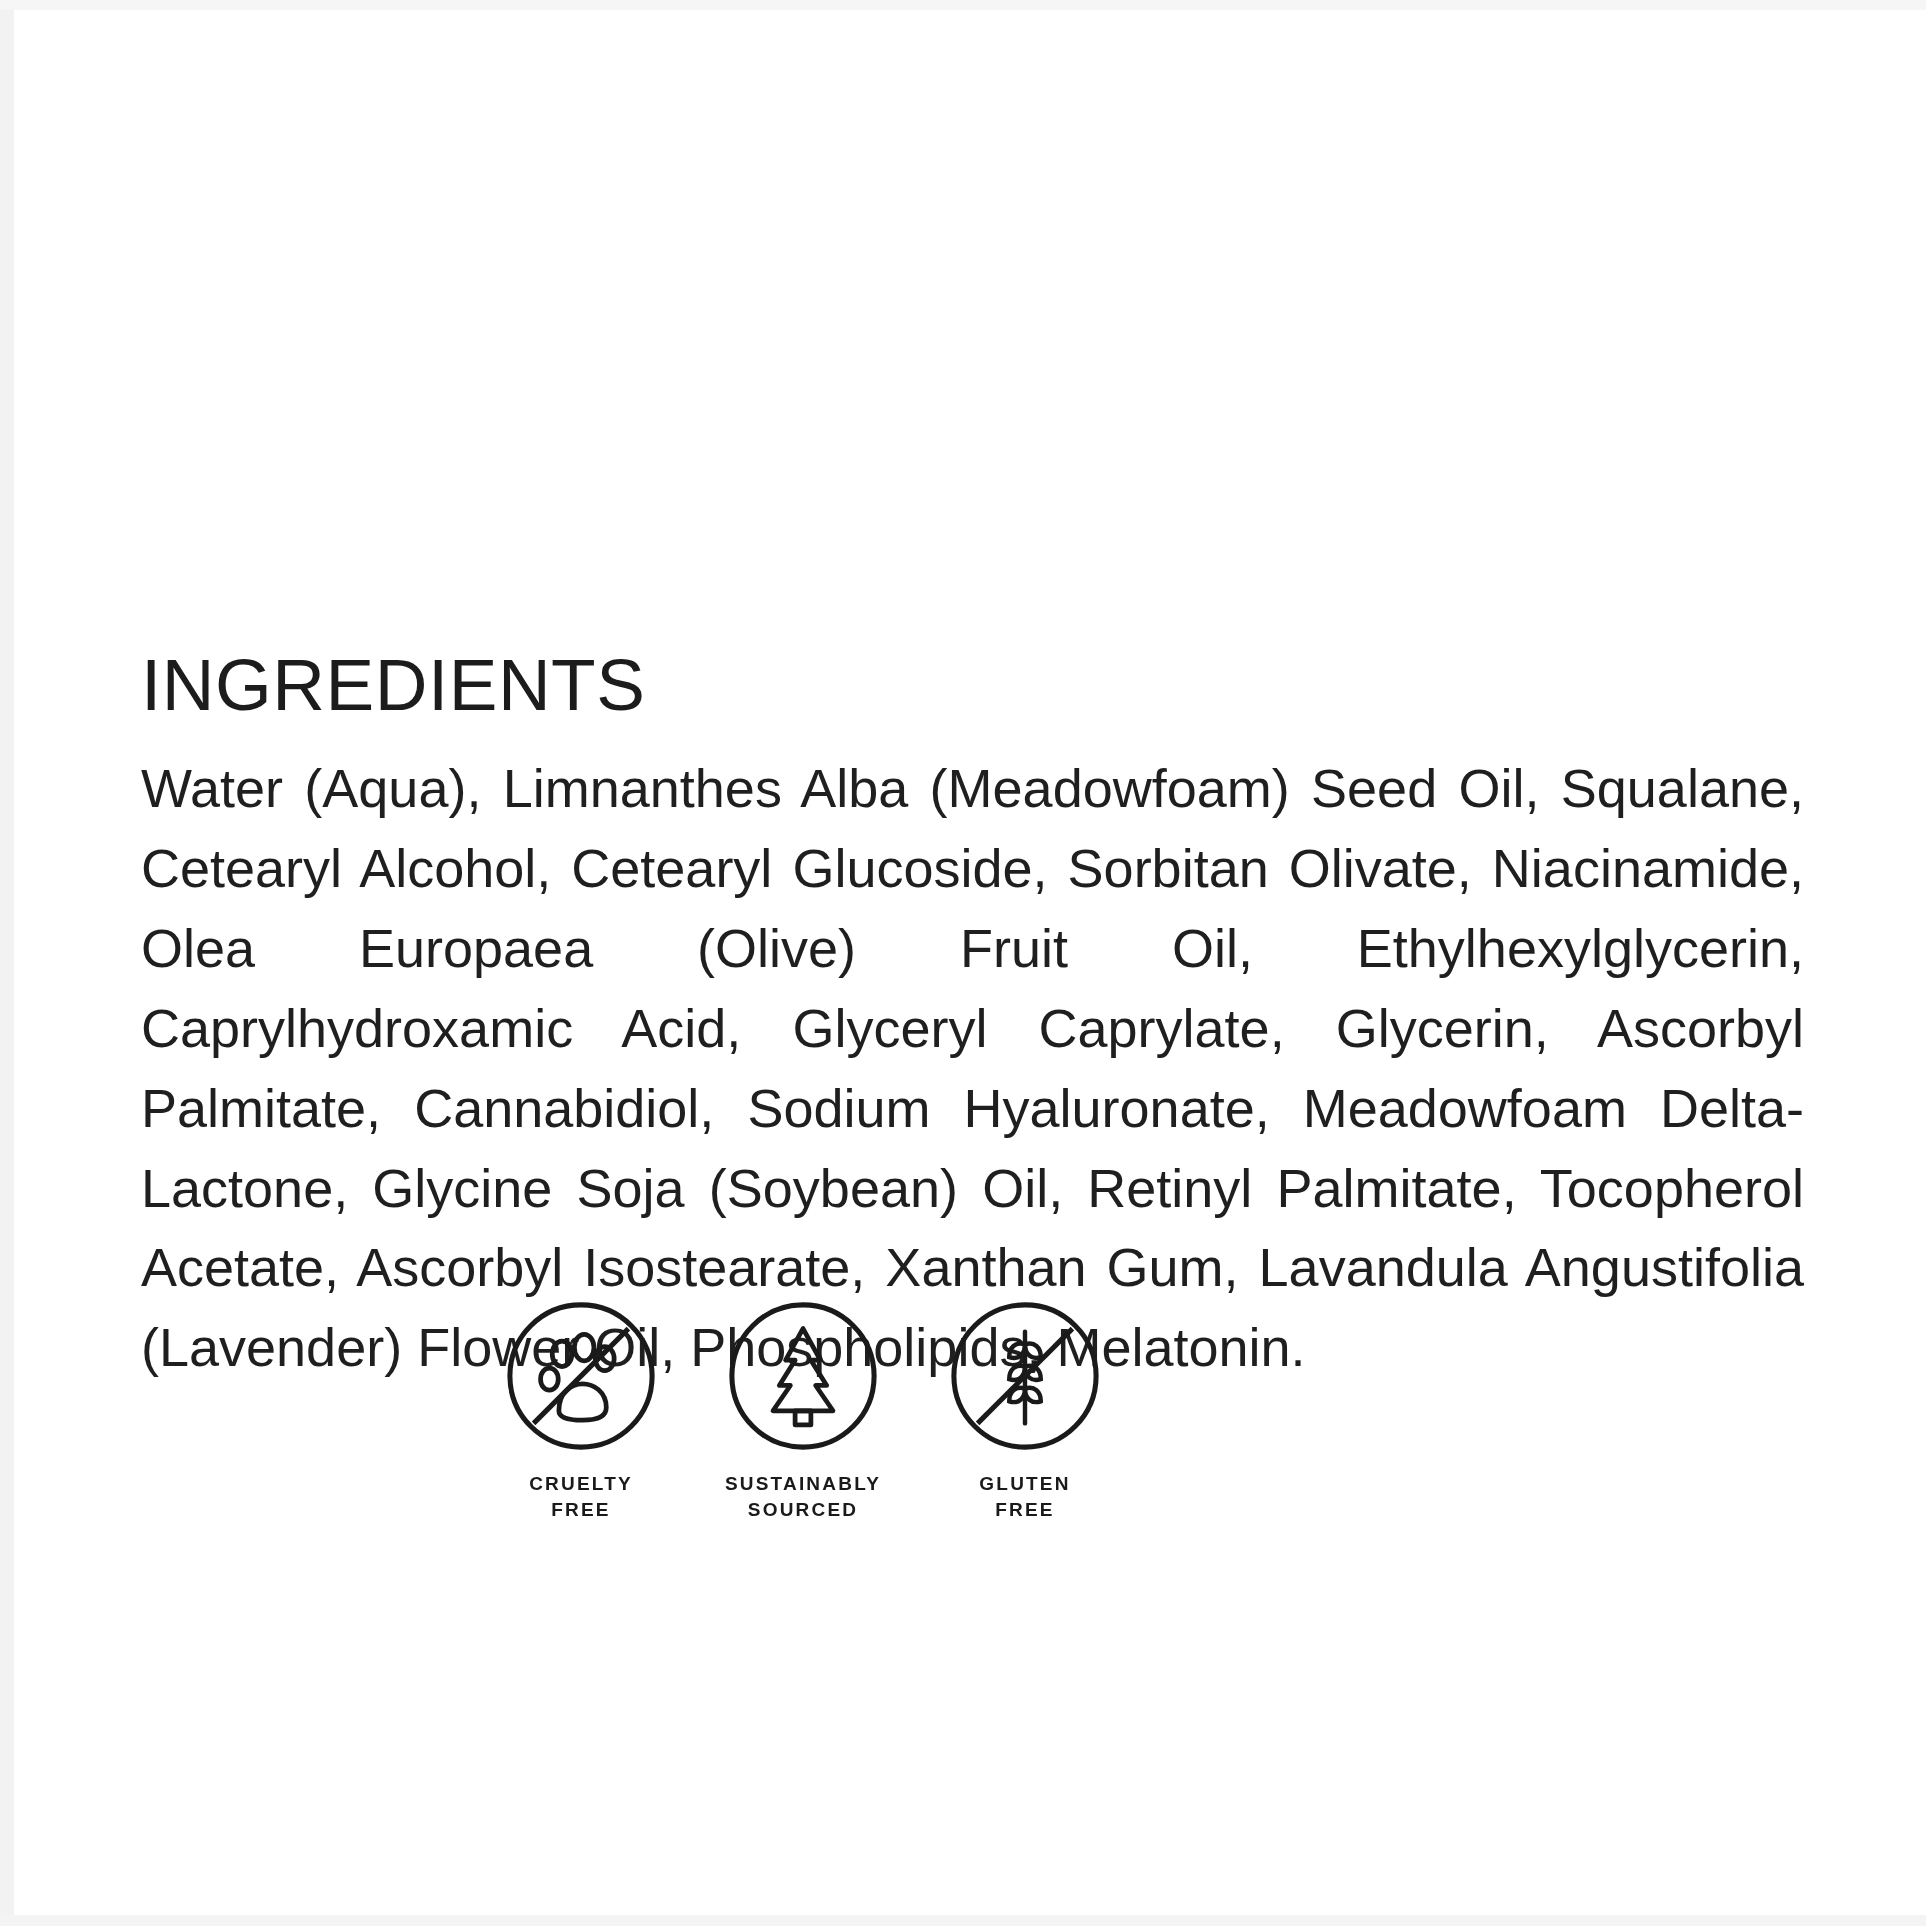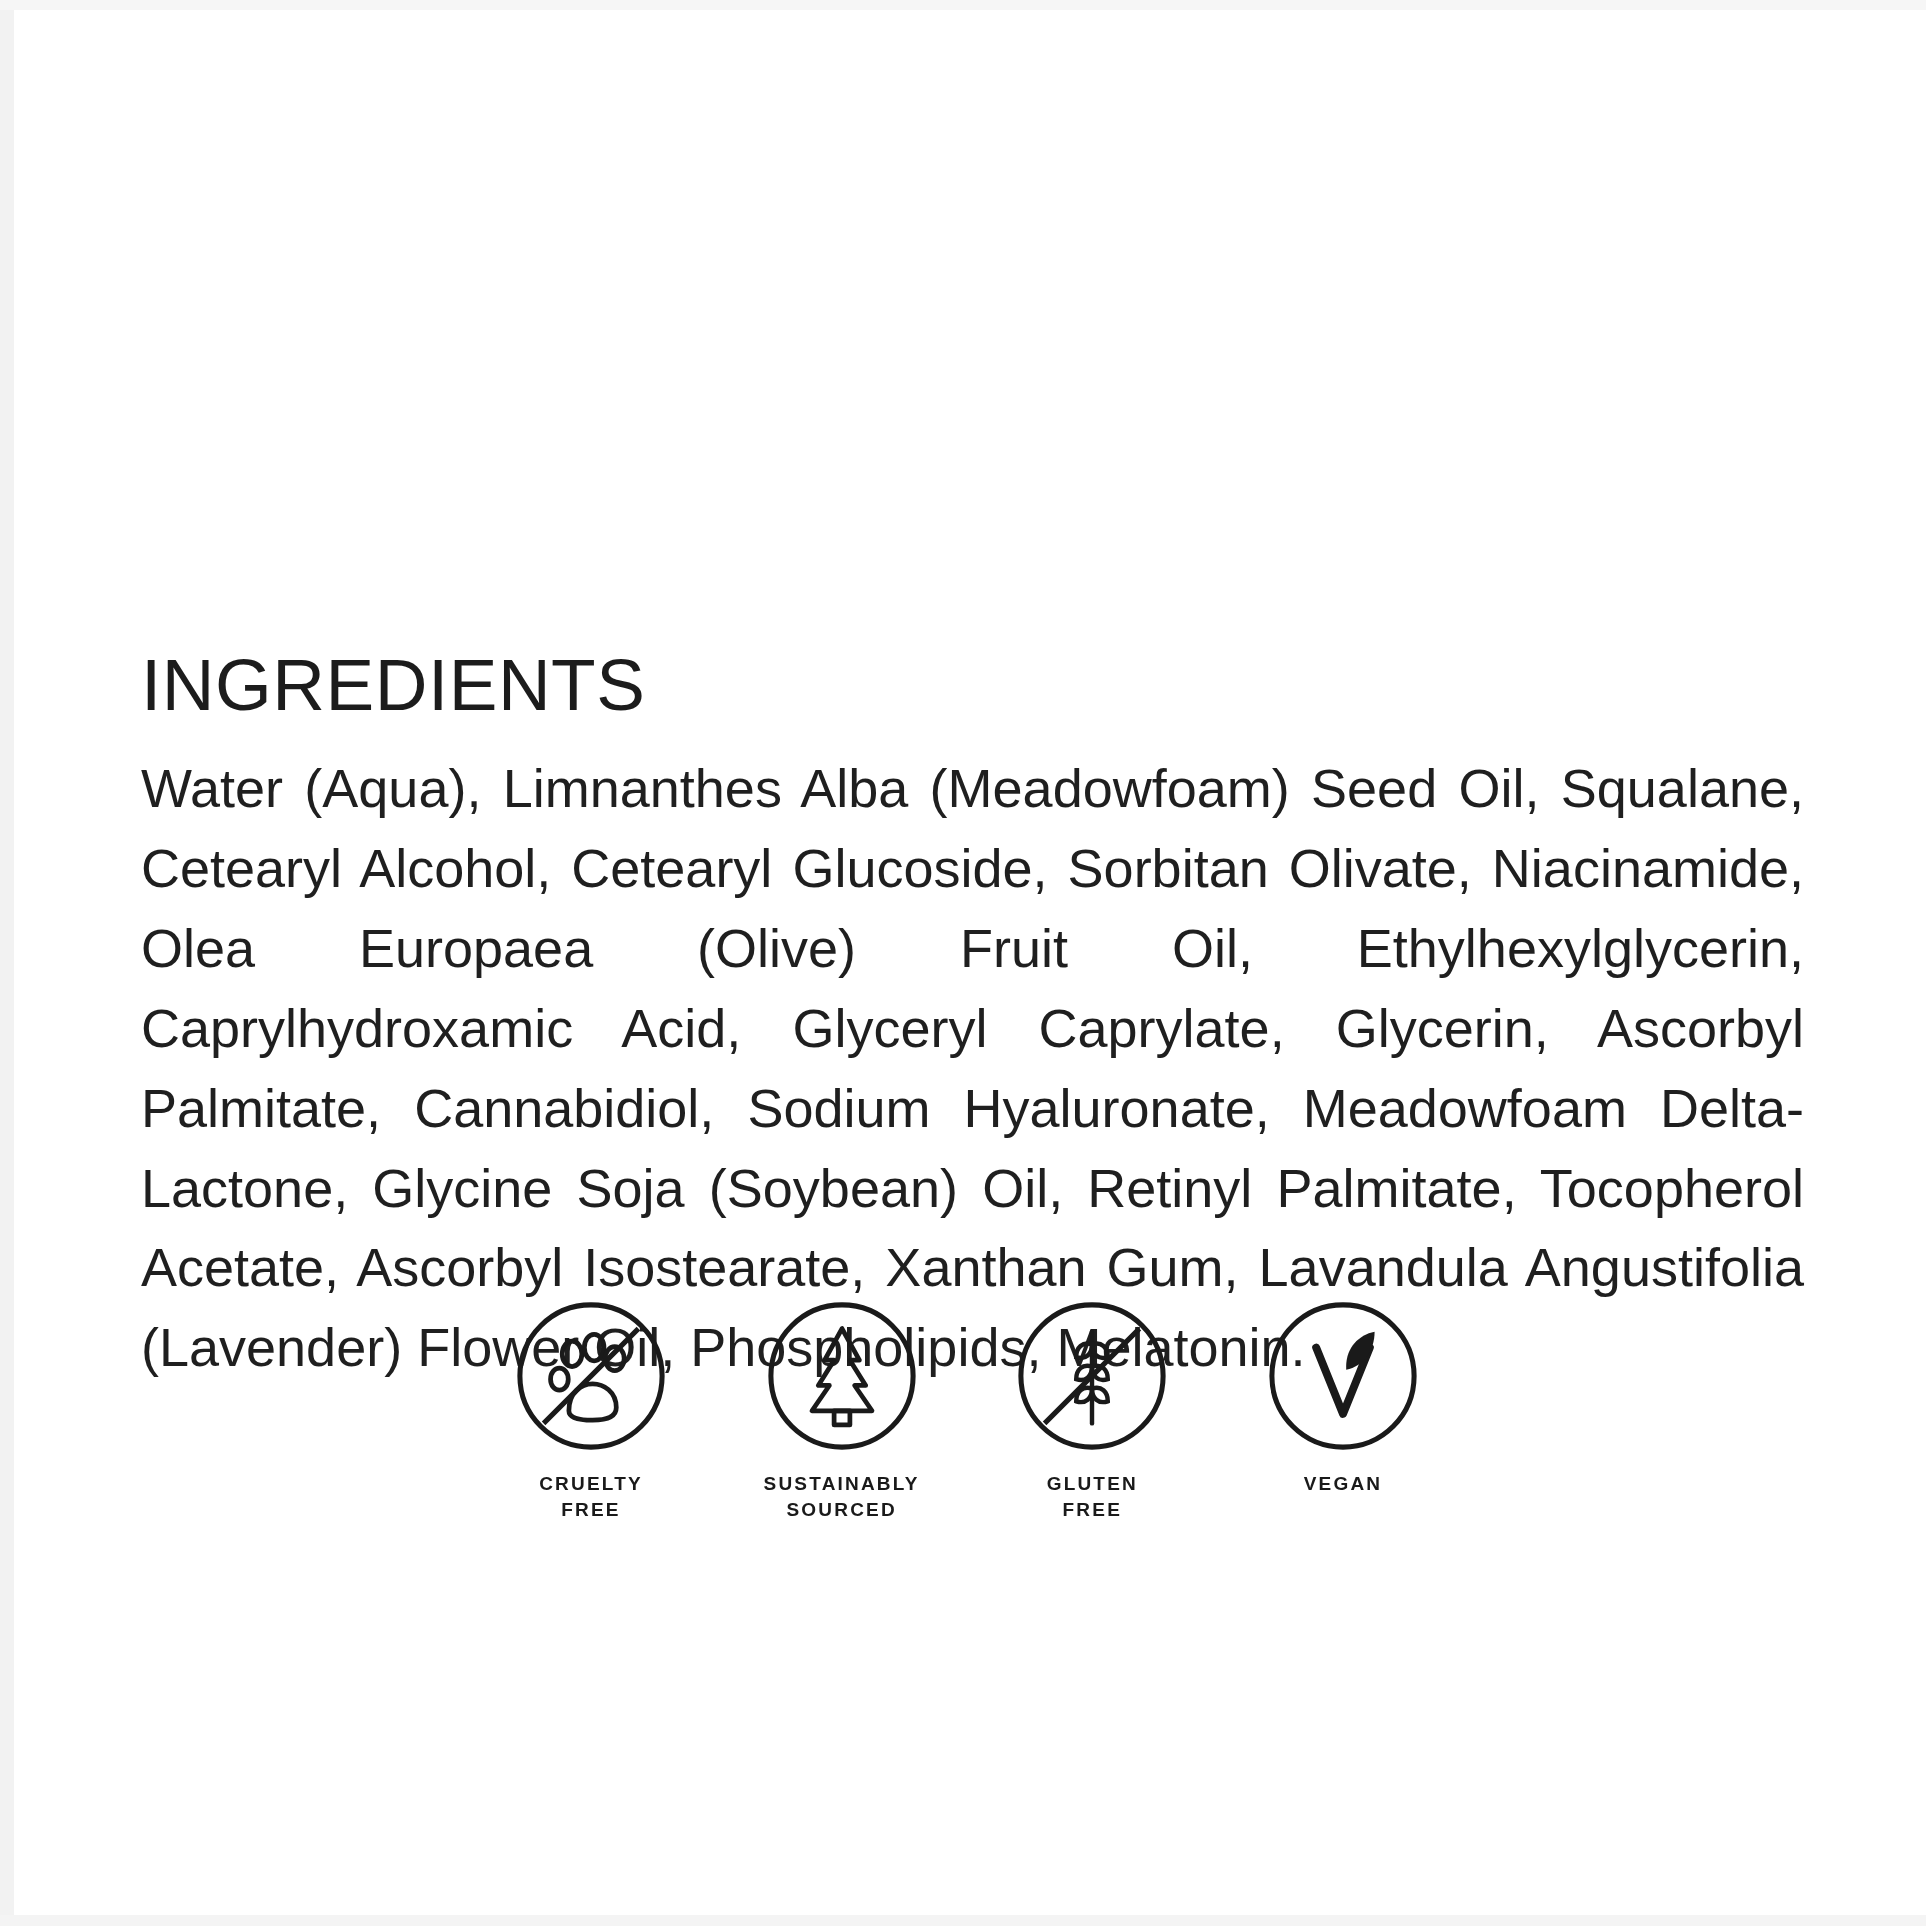--- a/index.html
+++ b/index.html
@@ -59,26 +59,27 @@
     line-height: 1.48;
     color: #1f1f1f;
     text-align: justify;
     text-justify: inter-word;
     width: 1663px;
     margin: 0;
     font-weight: 400;
   }
   .badges {
     position: absolute;
-    left: 492px;
+    left: 482px;
     top: 1297px;
     width: 950px;
     display: flex;
-    justify-content: space-between;
+    justify-content: flex-start;
     align-items: flex-start;
+    gap: 24px;
   }
   .badge {
     width: 198px;
     display: flex;
     flex-direction: column;
     align-items: center;
   }
   .badge-icon {
     width: 158px;
     height: 158px;
@@ -150,25 +151,17 @@
           <path d="M50 44 C56 42 60 46 60 52 C54 54 50 50 50 44 Z"></path>
           <path d="M50 58 C44 56 40 60 40 66 C46 68 50 64 50 58 Z"></path>
           <path d="M50 58 C56 56 60 60 60 66 C54 68 50 64 50 58 Z"></path>
         </g>
         <line x1="20" y1="80" x2="80" y2="20" stroke="#1a1a1a" stroke-width="3.2"></line>
       </svg>
       <div class="badge-label">GLUTEN
 FREE</div>
     </div>
 
-    <div class="badge">
-      <svg class="badge-icon" viewBox="0 0 100 100">
-        <circle cx="50" cy="50" r="45" fill="none" stroke="#1a1a1a" stroke-width="3.2"></circle>
-        <path d="M33 32 L50 74 L67 32" fill="none" stroke="#1a1a1a" stroke-width="5" stroke-linecap="round" stroke-linejoin="round"></path>
-        <path d="M52 44 C52 32 60 24 70 22 C70 34 63 44 52 46 Z" fill="#1a1a1a"></path>
-      </svg>
-      <div class="badge-label">VEGAN</div>
-    </div>
 
   </div>
 
 </div>
 
 
 </body></html>

